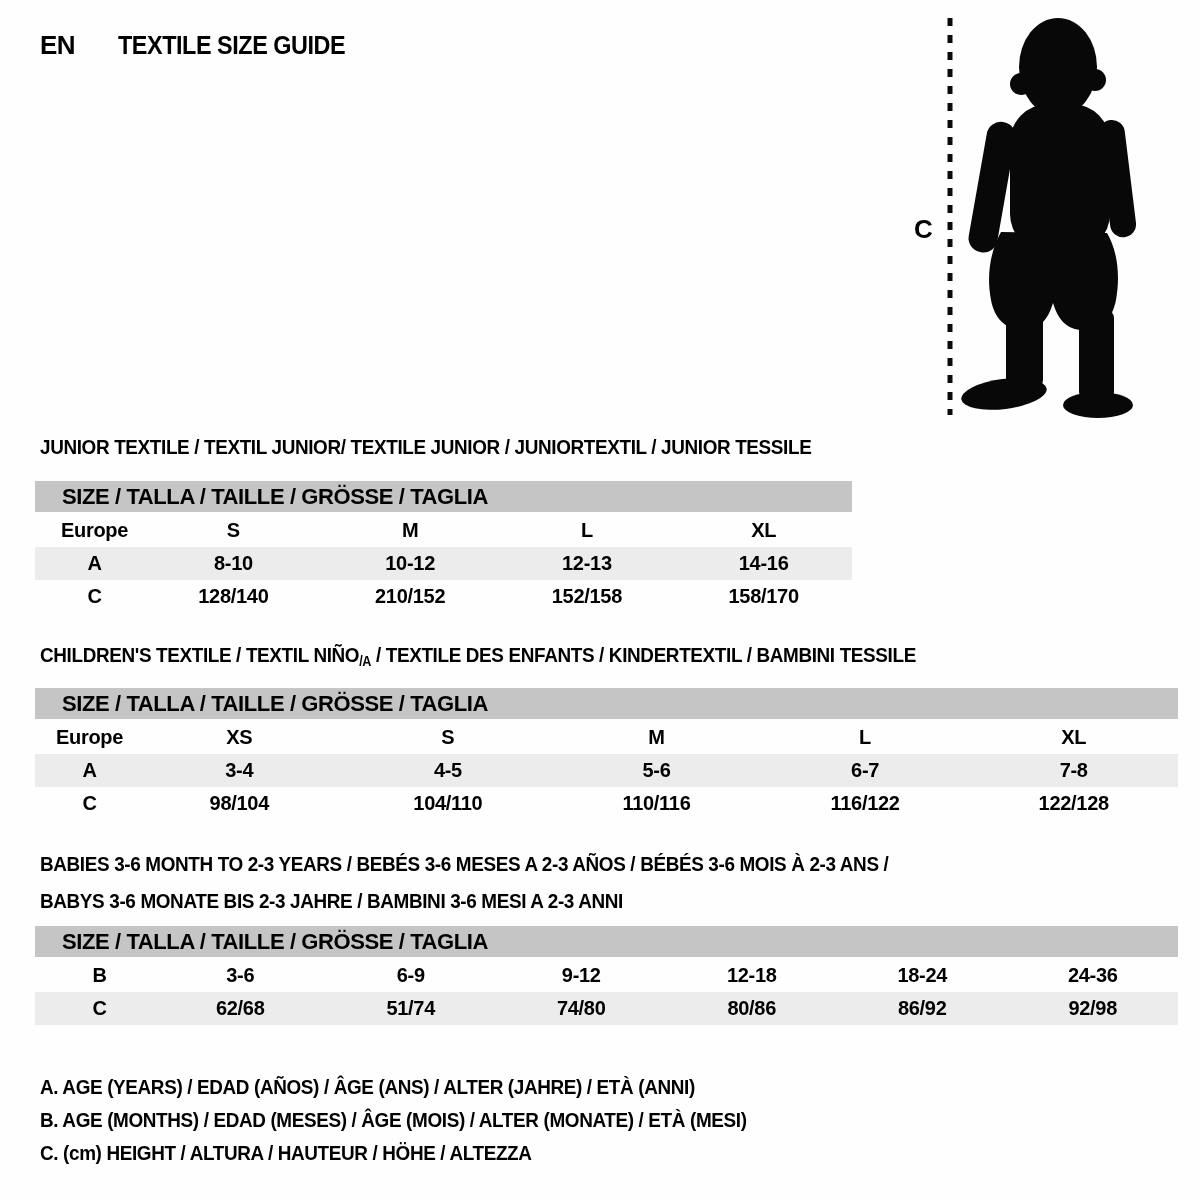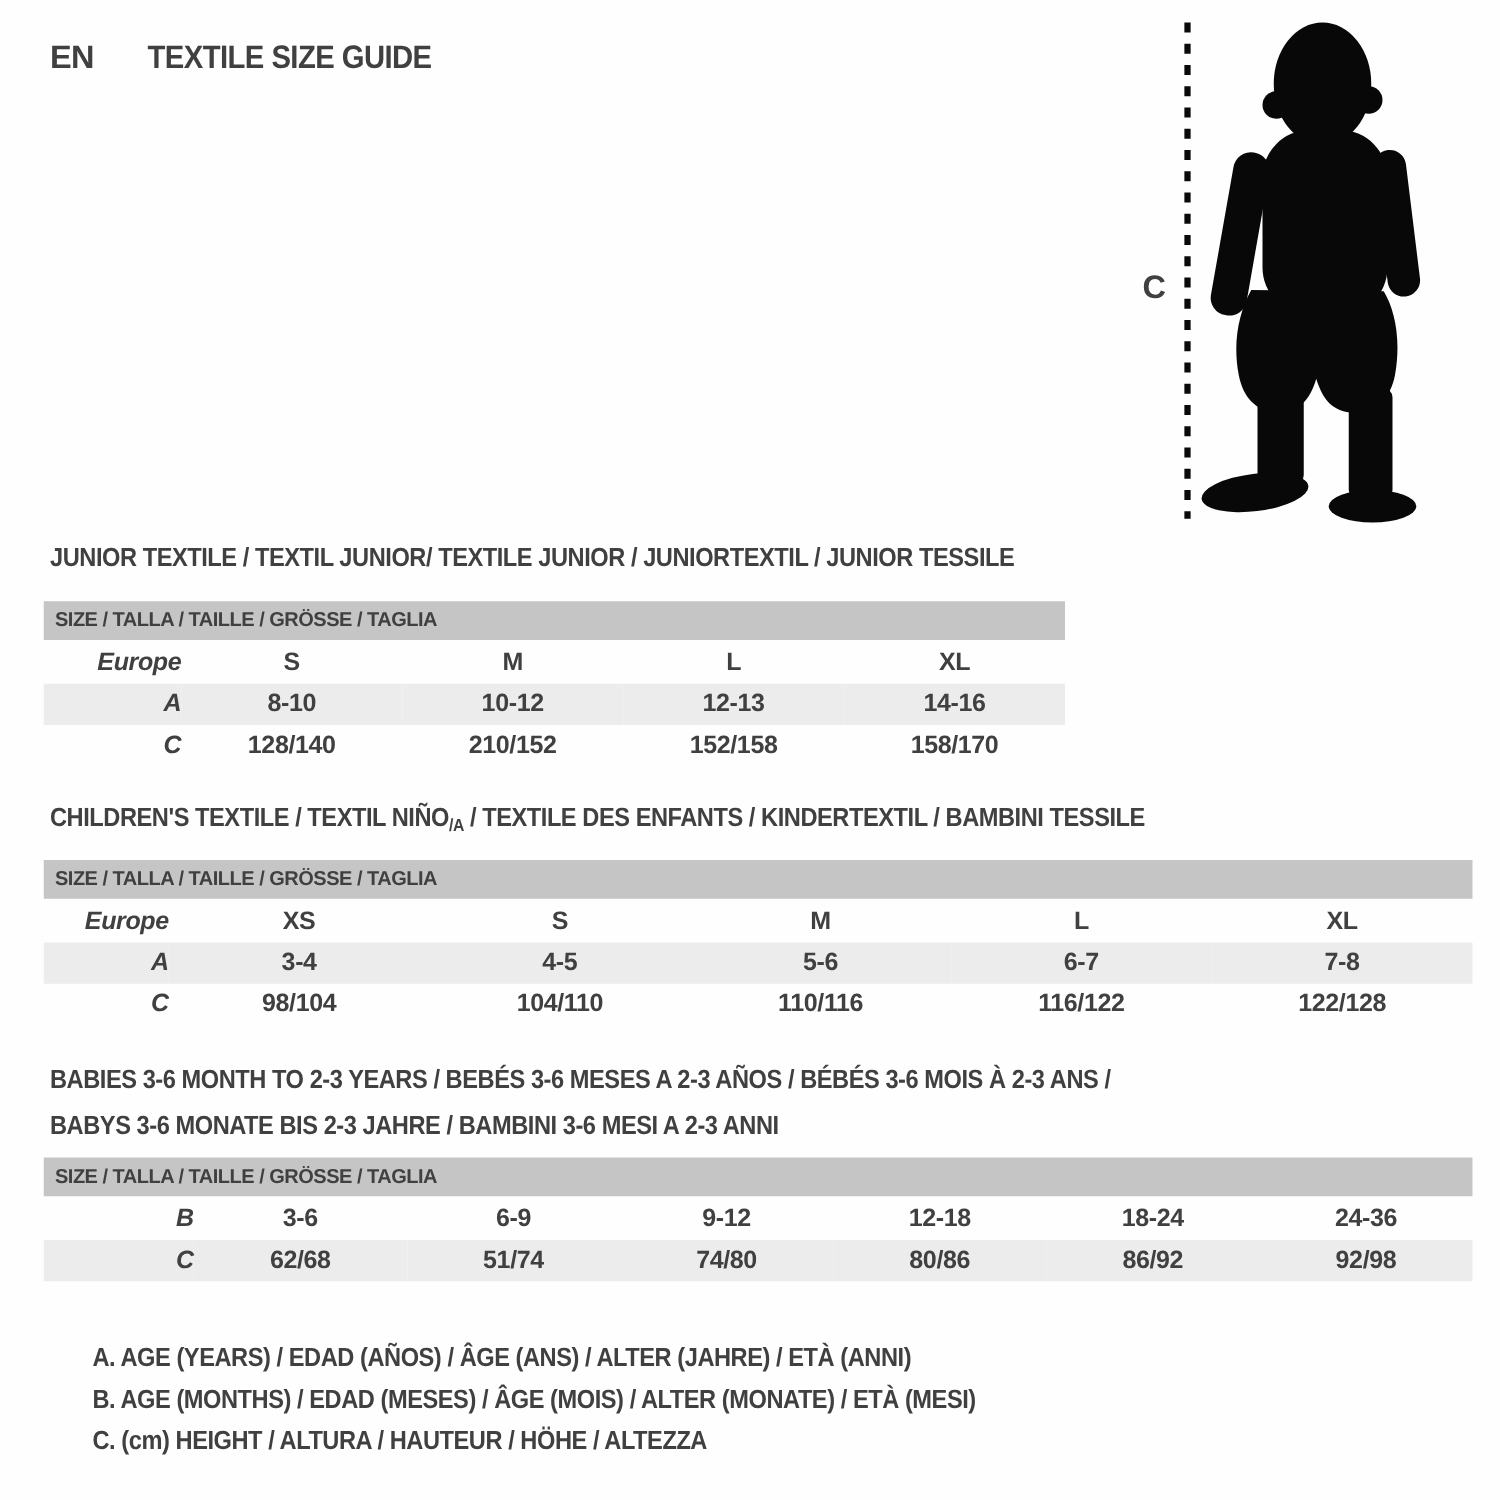--- a/index.html
+++ b/index.html
@@ -3,21 +3,21 @@
 <meta charset="utf-8">
 <style>
   * { margin: 0; padding: 0; box-sizing: border-box; }
   html, body { background: #ffffff; }
   body { font-family: "Liberation Sans", sans-serif; }
   #canvas {
     position: relative;
     width: 1200px;
     height: 1200px;
     background: #fefefe;
-    color: #404040;
+    color: #000000;
     overflow: hidden;
   }
 
   
   .lang-block {
     position: absolute;
     left: 40px; top: 28px;
     font-weight: 700;
     font-size: 26px;
     letter-spacing: -0.5px;
@@ -65,57 +65,55 @@
     vertical-align: -4px;
   }
   .babies-title { line-height: 37px; }
 
   
   .size-table-wrap { position: absolute; }
   .size-bar {
     height: 31px;
     line-height: 31px;
     background: #c5c5c5;
-    font-size: 16px;
+    font-size: 22px;
     font-weight: 700;
     letter-spacing: -0.4px;
-    padding-left: 9px;
+    padding-left: 27px;
     margin-bottom: 2px;
     white-space: nowrap;
     overflow: hidden;
   }
   table.size-table {
     border-collapse: collapse;
     table-layout: fixed;
     width: 100%;
   }
   table.size-table td {
     height: 33px;
     font-size: 20px;
     font-weight: 700;
     letter-spacing: -0.3px;
     text-align: center;
     vertical-align: middle;
     padding: 0;
   }
   table.size-table td.row-label {
-    text-align: right;
+    text-align: center;
     padding-left: 9px;
-    font-style: italic;
   }
   table.size-table tr.shaded { background: #ececec; }
 
   
   .legend {
     position: absolute;
     left: 40px; top: 1070px;
     font-size: 21px;
     font-weight: 700;
     letter-spacing: -0.4px;
-    margin-left: 34px;
   }
   .legend-line {
     height: 33px;
     line-height: 33px;
     white-space: nowrap;
     transform: scaleX(0.90);
     transform-origin: left center;
   }
 </style>
 </head>

